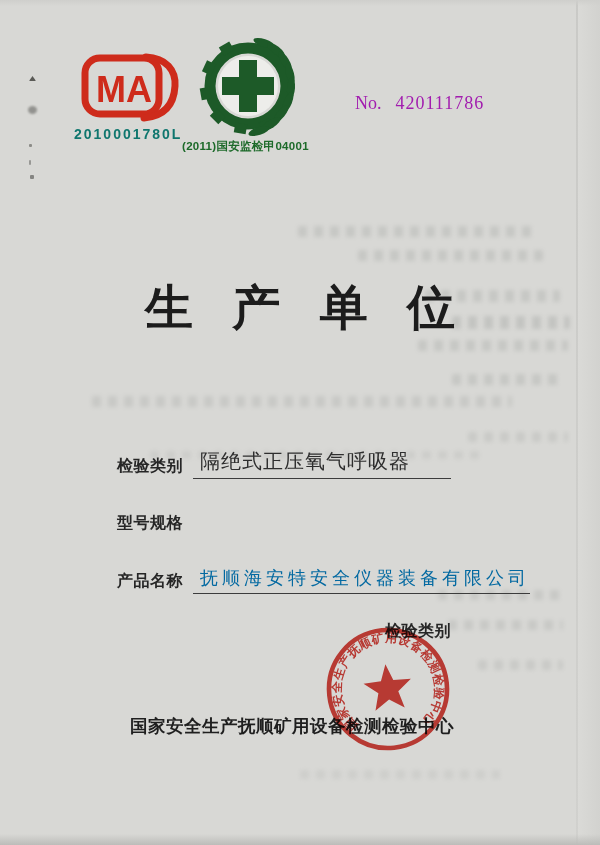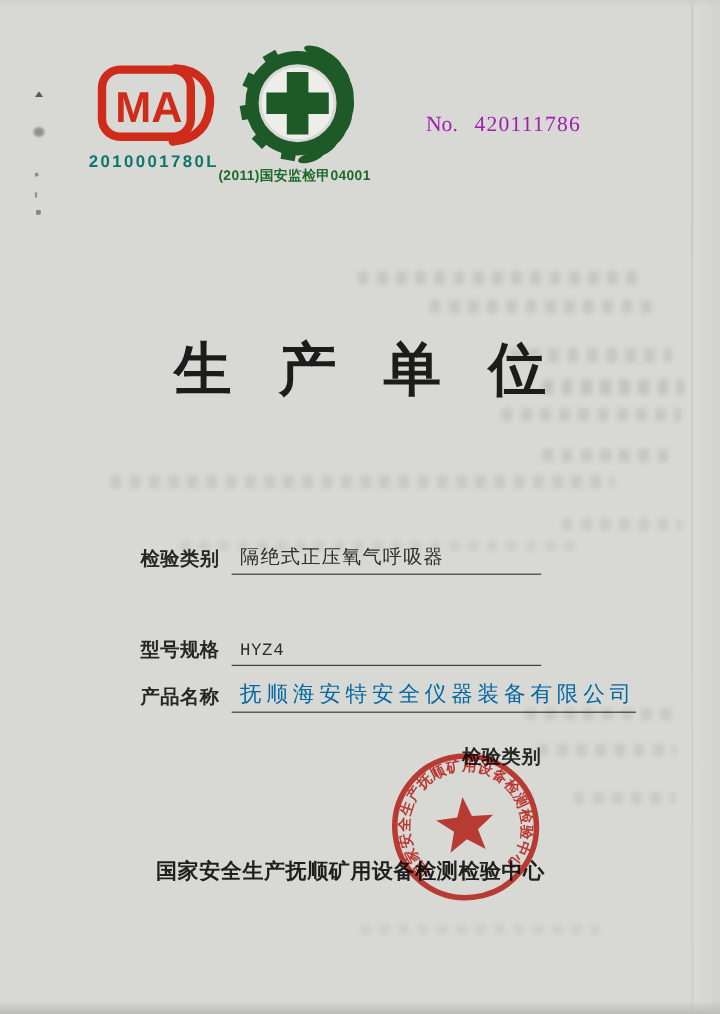--- a/index.html
+++ b/index.html
@@ -56,23 +56,23 @@
     font-family:"Liberation Serif", serif; font-size:18px; color:#a21caf; }
   .report-no .num{ margin-left:14px; letter-spacing:1px; }
   
   .doc-title{ position:absolute; left:0; top:276px; width:600px;
     text-align:center; font-size:48px; font-weight:700; color:#1c1c1c;
     letter-spacing:.82em; padding-left:.82em; white-space:nowrap; }
   
   .field{ position:absolute; left:117px; width:334px; display:flex; align-items:flex-end; z-index:2;}
   .field .lbl{ flex:0 0 76px; font-size:16px; font-weight:700; color:#262626; letter-spacing:.5px; padding-bottom:2px;}
   .field .val{ flex:1; border-bottom:1.5px solid #3c3c3c; padding:0 0 3px 7px;
-    font-size:16px; color:#2e2e2e; letter-spacing:1px; white-space:nowrap; }
+    font-size:20px; color:#2e2e2e; letter-spacing:1px; white-space:nowrap; }
   .f1{ top:450px; height:29px; }
-  .f2{ top:526px; height:29px; }
+  .f2{ top:507px; height:29px; }
   .f3{ top:561px; height:33px; }
   .f4{ top:621px; height:28px;flex-direction:column; }
   .f2 .val{ font-family:"Liberation Mono", monospace; font-size:14.5px; letter-spacing:.5px; }
   .f3 .val{ font-size:18px; letter-spacing:4px; color:#0369a1; }
   
   .org-name{ position:absolute; left:0; top:714px; width:600px; text-align:center;
     padding-right:16px; font-size:17.5px; font-weight:700; color:#1f1f1f; letter-spacing:.5px; z-index:3;}
   
   .stamp{ position:absolute; left:320px; top:621px; width:136px; height:136px;
     transform:rotate(-6deg); mix-blend-mode:multiply; opacity:.93; z-index:5; }
@@ -152,21 +152,20 @@
   </div>
 
   <div class="doc-title">生产单位</div>
 
   <div class="field f1">
     <span class="lbl">检验类别</span>
     <span class="val">隔绝式正压氧气呼吸器</span>
   </div>
   <div class="field f2">
     <span class="lbl">型号规格</span>
-    <span class="val">HYZ4</span>
   </div>
   <div class="field f3">
     <span class="lbl">产品名称</span>
     <span class="val">抚顺海安特安全仪器装备有限公司</span>
   </div>
   <div class="field f4">
     <span class="lbl">检验类别</span>
   </div>
 
   <div class="org-name">国家安全生产抚顺矿用设备检测检验中心</div>

